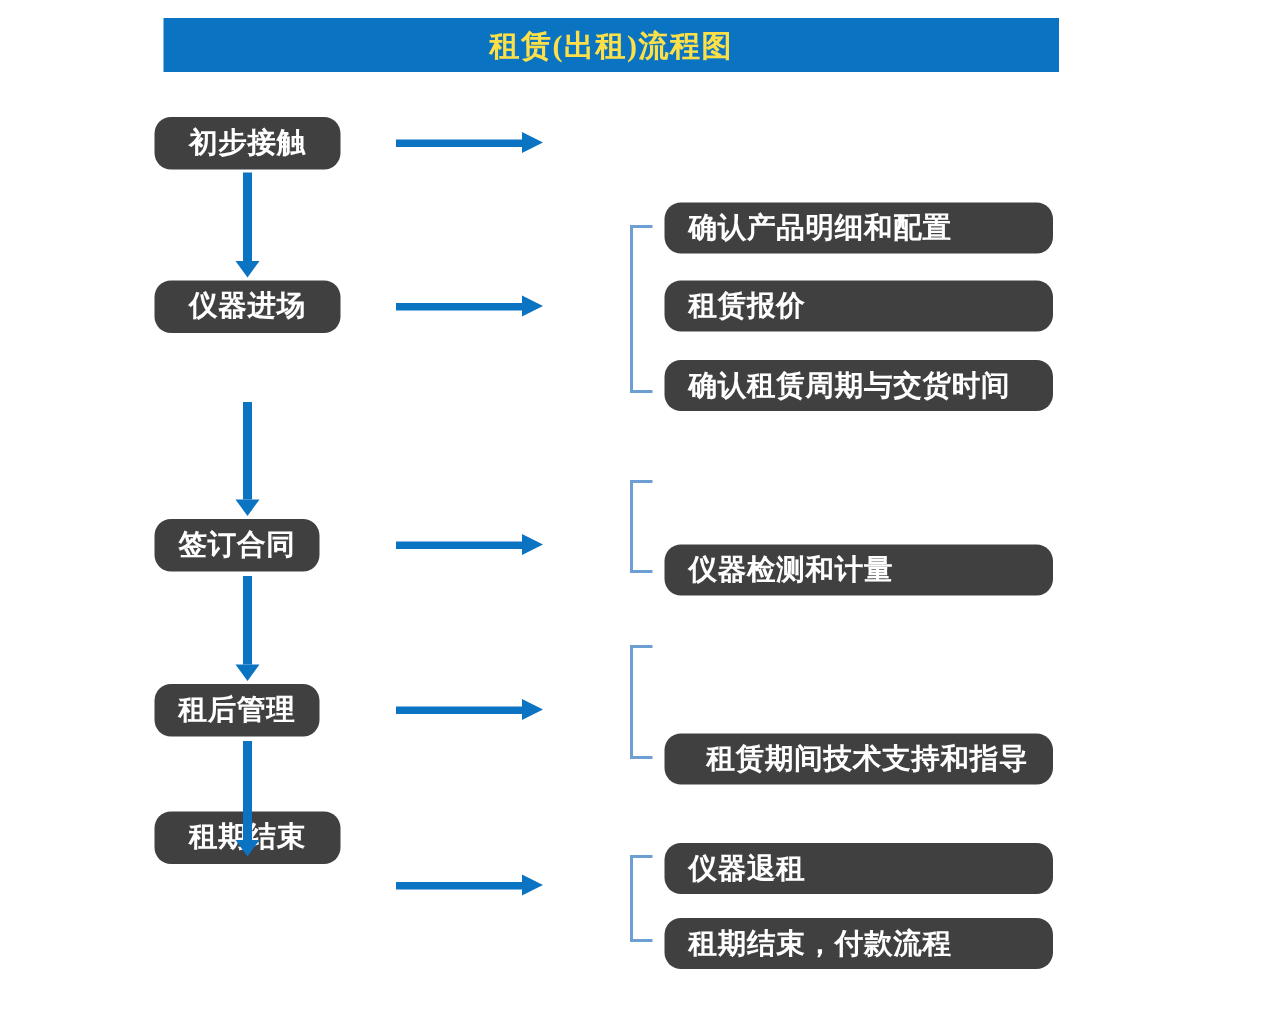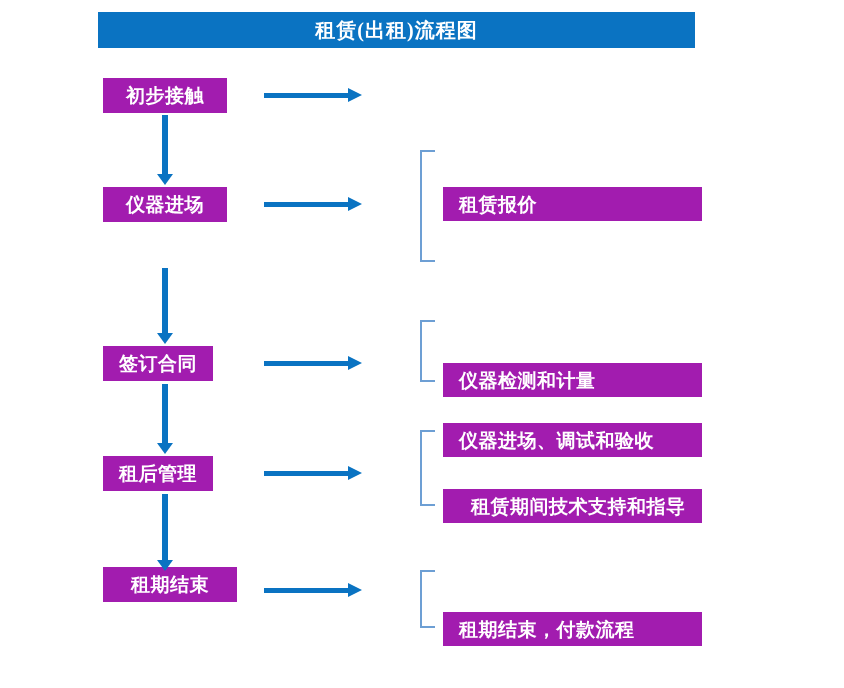--- a/index.html
+++ b/index.html
@@ -16,39 +16,40 @@
   }
   #canvas {
     position: absolute;
     left: 0;
     top: 0;
     width: 844px;
     height: 688px;
   }
   .box {
     position: absolute;
-    background: #a21caf;
+    background: #404040;
     color: #ffffff;
     font-weight: bold;
     font-size: 19px;
     line-height: 1;
     display: flex;
     align-items: center;
     white-space: nowrap;
     letter-spacing: 0.5px;
     font-family: "Liberation Serif", "DejaVu Serif", serif;
+    border-radius: 11px;
   }
   .title-bar {
     position: absolute;
-    left: 98px;
+    left: 109px;
     top: 12px;
     width: 597px;
     height: 36px;
     background: #0a73c2;
-    color: #ffffff;
+    color: #fde047;
     font-weight: bold;
     font-size: 20px;
     display: flex;
     align-items: center;
     justify-content: center;
     letter-spacing: 1px;
     font-family: "Liberation Serif", "DejaVu Serif", serif;
   }
   .stage-box {
     justify-content: center;
@@ -122,30 +123,32 @@
 <body>
 
 <div id="canvas">
 
   <div class="title-bar">租赁(出租)流程图</div>
 
   <div class="box stage-box" style="top:78px;">初步接触</div>
   <div class="box stage-box" style="top:187px;">仪器进场</div>
   <div class="box stage-box" style="top:456px;width:110px;">租后管理</div>
   <div class="box stage-box" style="top:346px;width:110px;">签订合同</div>
-  <div class="box stage-box" style="top:567px;width:134px;">租期结束</div>
+  <div class="box stage-box" style="top:541px;width:124px;">租期结束</div>
 
 
+  <div class="box detail-box" style="top:135px;">确认产品明细和配置</div>
   <div class="box detail-box" style="top:187px;font-family:Liberation Serif, serif;">租赁报价</div>
+  <div class="box detail-box" style="top:240px;">确认租赁周期与交货时间</div>
 
   <div class="box detail-box" style="top:363px;">仪器检测和计量</div>
 
-  <div class="box detail-box" style="top:423px;">仪器进场、调试和验收</div>
   <div class="box detail-box" style="top:489px;padding-left:28px;">租赁期间技术支持和指导</div>
 
+  <div class="box detail-box" style="top:562px;">仪器退租</div>
   <div class="box detail-box" style="top:612px;">租期结束，付款流程</div>
 
   <div class="h-arrow" style="left:264px;top:88px;">
     <div class="stem"></div>
     <div class="head"></div>
   </div>
   <div class="h-arrow" style="left:264px;top:197px;">
     <div class="stem"></div>
     <div class="head"></div>
   </div>

